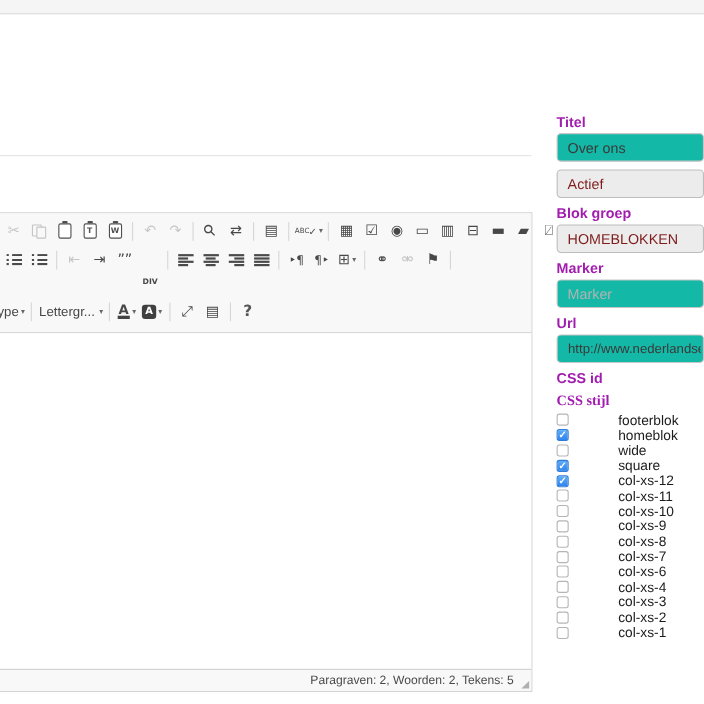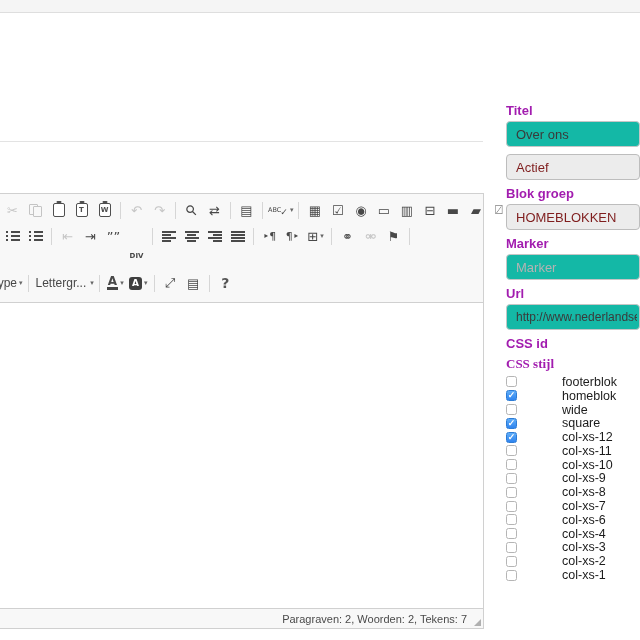--- a/index.html
+++ b/index.html
@@ -209,21 +209,21 @@
       <span class="tbi">⤢</span>
       <span class="tbi">▤</span>
       <span class="sep"></span>
       <span class="tbi qmark">?</span>
     </div>
   </div>
 
   <div class="ed-content"></div>
 
   <div class="statusbar">
-    <span>Paragraven: 2, Woorden: 2, Tekens: 7</span>
+    <span>Paragraven: 2, Woorden: 2, Tekens: 5</span>
     <span class="grip"></span>
   </div>
 </div>
 
 <div class="sidebar">
 
   <div class="fld">
     <div class="flabel">Titel</div>
     <input class="finput" type="text" value="Over ons" style="">
   </div>

